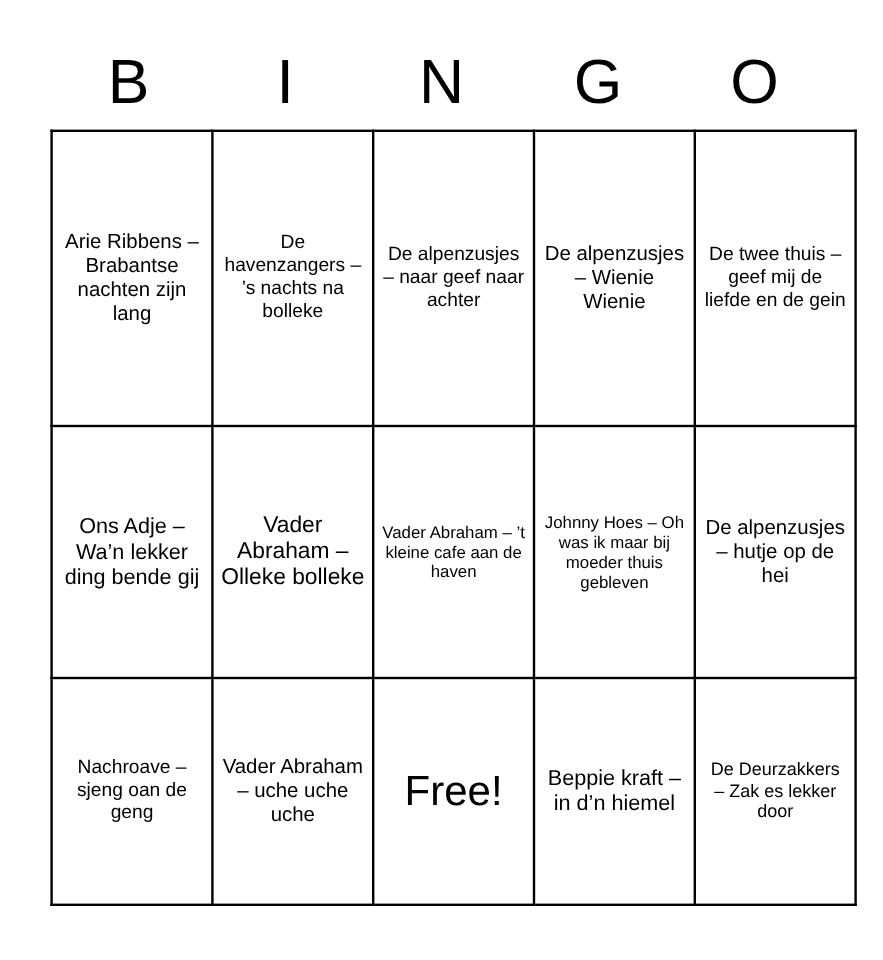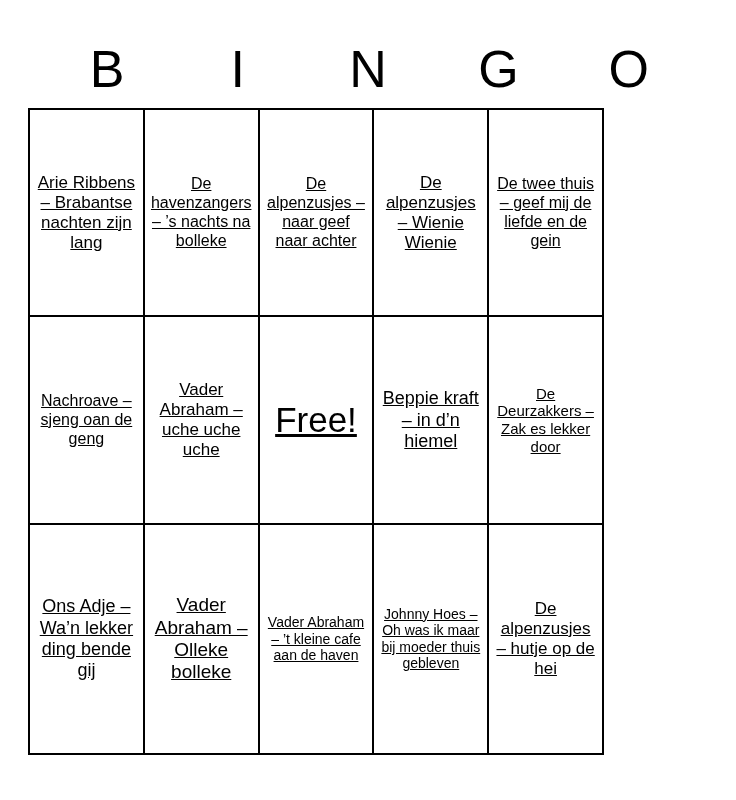--- a/index.html
+++ b/index.html
@@ -30,27 +30,26 @@
   .title-letter {
     flex: 1;
     text-align: center;
     font-size: 52px;
     font-weight: 400;
     line-height: 1;
     color: #000000;
   }
   table.bingo-grid {
     position: absolute;
-    left: 28px;
+    left: 42px;
     top: 108px;
-    width: 576px;
+    width: 672px;
     height: 647px;
     border-collapse: collapse;
     table-layout: fixed;
-    text-decoration: underline;
   }
   td.cell {
     border: 2px solid #000000;
     text-align: center;
     vertical-align: middle;
     padding: 2px 6px;
     line-height: 1.18;
     overflow: hidden;
     word-wrap: break-word;
     background: #ffffff;
@@ -81,29 +80,29 @@
   <table class="bingo-grid">
     <tbody>
       <tr>
         <td class="cell fs17">Arie Ribbens – Brabantse nachten zijn lang</td>
         <td class="cell fs16">De havenzangers – ’s nachts na bolleke</td>
         <td class="cell fs16">De alpenzusjes – naar geef naar achter</td>
         <td class="cell fs17">De alpenzusjes – Wienie Wienie</td>
         <td class="cell fs16">De twee thuis – geef mij de liefde en de gein</td>
       </tr>
       <tr>
+        <td class="cell fs18">Ons Adje – Wa’n lekker ding bende gij</td>
+        <td class="cell fs19">Vader Abraham – Olleke bolleke</td>
+        <td class="cell fs14">Vader Abraham – ’t kleine cafe aan de haven</td>
+        <td class="cell fs14">Johnny Hoes – Oh was ik maar bij moeder thuis gebleven</td>
+        <td class="cell fs17">De alpenzusjes – hutje op de hei</td>
+      </tr>
+      <tr>
         <td class="cell fs16">Nachroave – sjeng oan de geng</td>
         <td class="cell fs17">Vader Abraham – uche uche uche</td>
         <td class="cell free">Free!</td>
         <td class="cell fs18">Beppie kraft – in d’n hiemel</td>
         <td class="cell fs15">De Deurzakkers – Zak es lekker door</td>
-      </tr>
-      <tr>
-        <td class="cell fs18">Ons Adje – Wa’n lekker ding bende gij</td>
-        <td class="cell fs19">Vader Abraham – Olleke bolleke</td>
-        <td class="cell fs14">Vader Abraham – ’t kleine cafe aan de haven</td>
-        <td class="cell fs14">Johnny Hoes – Oh was ik maar bij moeder thuis gebleven</td>
-        <td class="cell fs17">De alpenzusjes – hutje op de hei</td>
       </tr>
     </tbody>
   </table>
 
 </div>
 
 </body></html>

